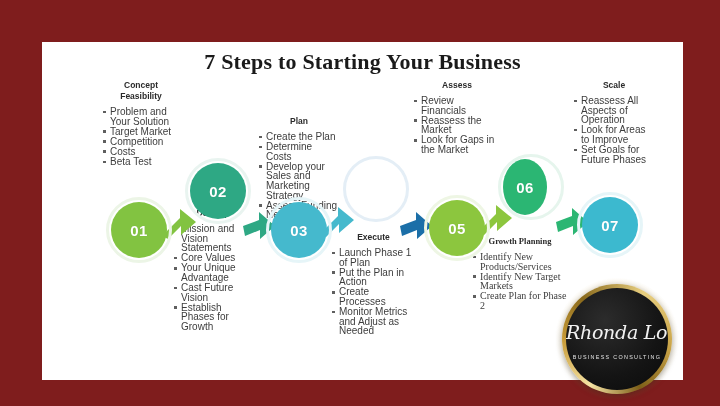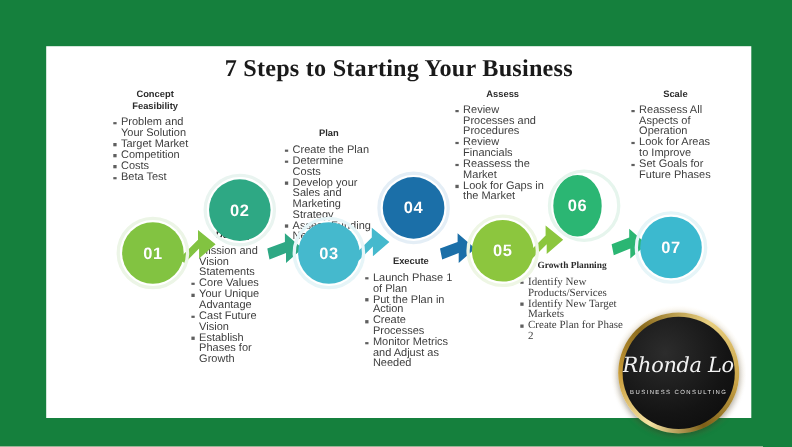--- a/index.html
+++ b/index.html
@@ -13,21 +13,21 @@
     overflow: hidden;
     background: #bdaa97;
     font-family: "Liberation Sans", sans-serif;
     position: relative;
   }
   #canvas {
     position: absolute;
     left: 0; top: 0;
     width: 720px;
     height: 406px;
-    background: #15803d;
+    background: #7f1d1d;
   }
   #slide {
     position: absolute;
     left: 42px;
     top: 42px;
     width: 641px;
     height: 338px;
     background: #ffffff;
     overflow: visible;
   }
@@ -239,21 +239,20 @@
           <li>Create Processes</li>
           <li>Monitor Metrics and Adjust as Needed</li>
         </ul>
       </div>
 
       <div class="step" style="left:371px; top:38px; width:88px;">
         <div class="step-head">
           <div>Assess</div>
         </div>
         <ul class="step-list">
-          <li>Review Processes and Procedures</li>
           <li>Review Financials</li>
           <li>Reassess the Market</li>
           <li>Look for Gaps in the Market</li>
         </ul>
       </div>
 
       <div class="step" style="left:430px; top:194px; width:96px;font-family:Liberation Serif, serif;">
         <div class="step-head">
           <div>Growth Planning</div>
         </div>
@@ -303,23 +302,20 @@
       <div class="circle" style="left:148px; top:121px; width:56px; height:56px; background:#2ea884;">
         <span class="num">02</span>
       </div>
 
       <div class="ring" style="left:224px; top:155px; width:66px; height:66px; border:3px solid #e6f5f8;"></div>
       <div class="circle" style="left:229px; top:160px; width:56px; height:56px; background:#45b9cd;">
         <span class="num">03</span>
       </div>
 
       <div class="ring" style="left:301px; top:114px; width:66px; height:66px; border:3px solid #e4eef6;"></div>
-      <div class="circle" style="left:306px; top:119px; width:56px; height:56px; background:#1b6fa8;">
-        <span class="num">04</span>
-      </div>
 
       <div class="ring" style="left:382px; top:153px; width:66px; height:66px; border:3px solid #eef6e4;"></div>
       <div class="circle" style="left:387px; top:158px; width:56px; height:56px; background:#8cc63e;">
         <span class="num">05</span>
       </div>
 
       <div class="ring" style="left:456px; top:112px; width:66px; height:66px; border:3px solid #e6f5ed;"></div>
       <div class="circle" style="left:461px; top:117px; width:44px; height:56px; background:#2bb673;">
         <span class="num">06</span>
       </div>

